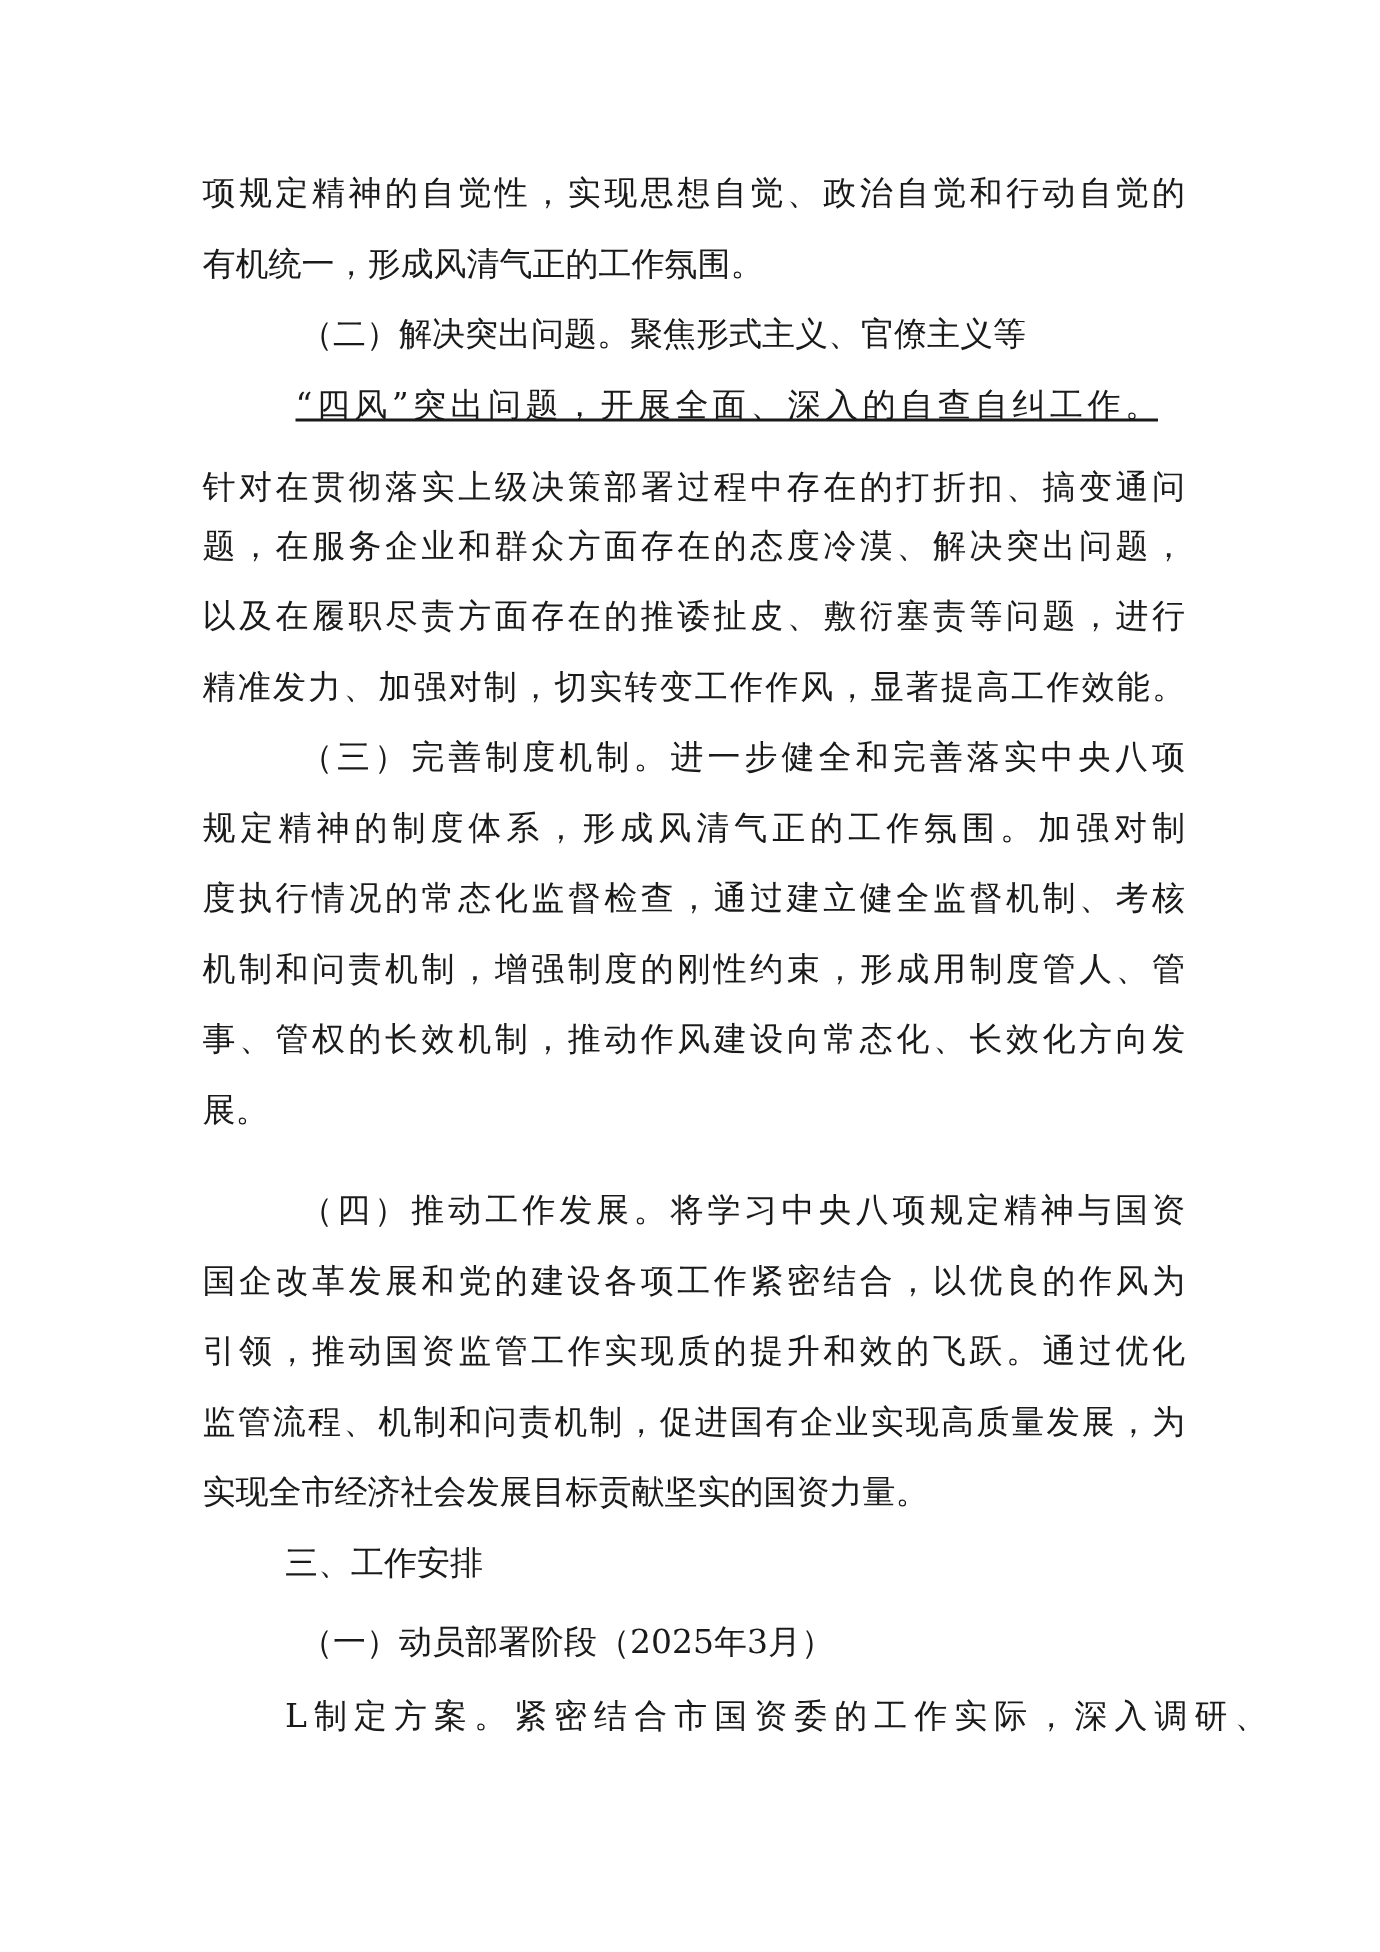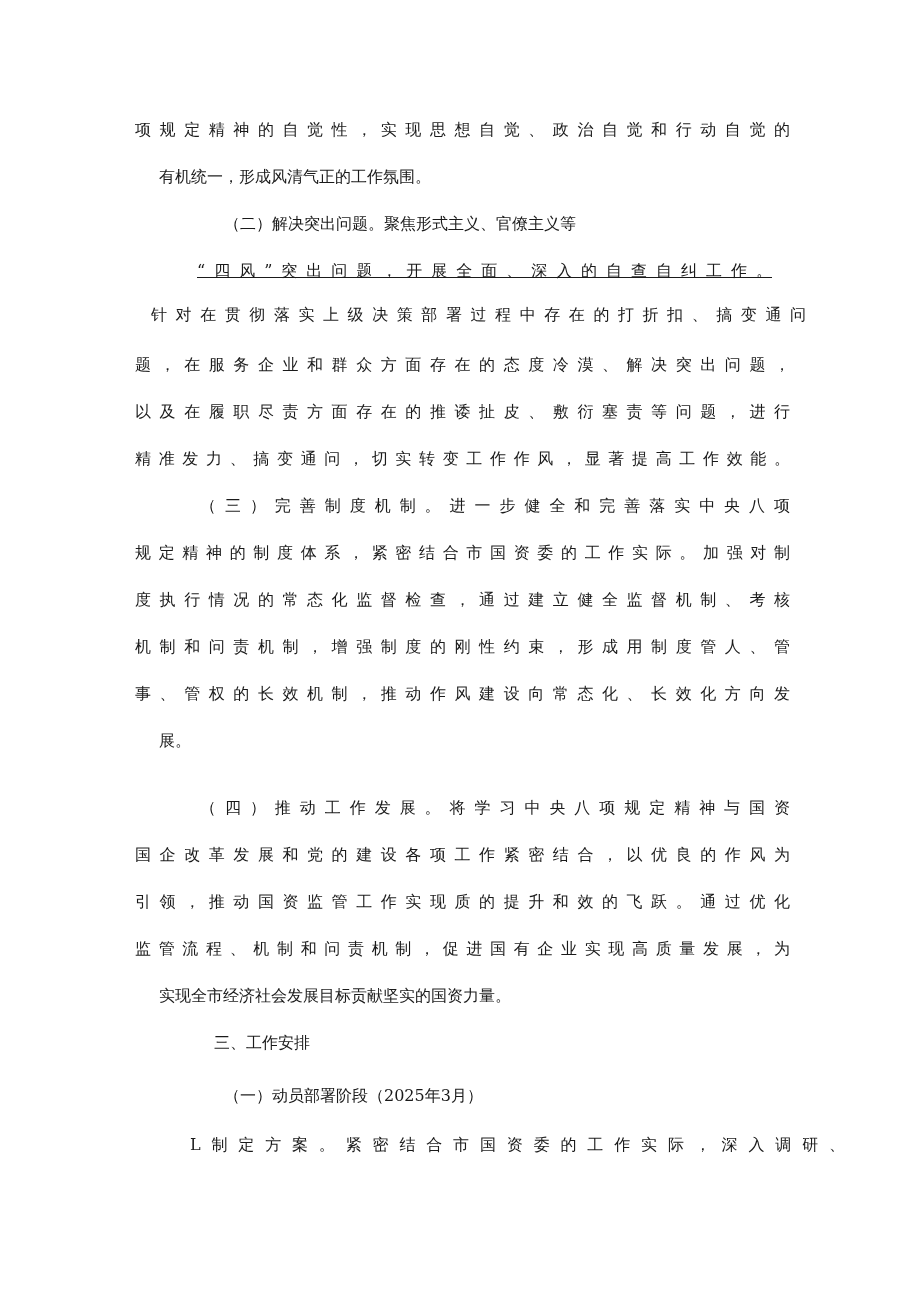--- a/index.html
+++ b/index.html
@@ -1,40 +1,40 @@
 <!DOCTYPE html>
 <html><head>
 <meta charset="utf-8">
 <style>
   html, body { margin:0; padding:0; background:#ffffff; }
   body { width:920px; height:1301px; position:relative; overflow:hidden;
          font-family:"DejaVu Serif","Liberation Serif",serif; color:#1a1a1a; }
   .page { position:absolute; left:0; top:0; width:920px; height:1301px; background:#fff; }
-  .line { position:absolute; left:135px; width:655px; font-size:16px; line-height:30px;
+  .line { position:absolute; left:135px; width:655px; font-size:22px; line-height:30px;
           white-space:nowrap; letter-spacing:0px; text-align:justify; text-align-last:justify; }
-  .line.last { text-align-last:left;margin-left:24px; }
+  .line.last { text-align-last:left; }
   .ind { left:200px; width:590px; }
   .ind2 { left:197px; width:575px;text-decoration:underline; }
   .h3 { left:190px; }
 </style>
 </head>
 <body>
 
 <div class="page">
   <div id="lines">
       <div class="line " style="top: 115px;">项规定精神的自觉性，实现思想自觉、政治自觉和行动自觉的</div>
       <div class="line last" style="top: 162px;">有机统一，形成风清气正的工作氛围。</div>
       <div class="line ind last" style="top: 209px;">（二）解决突出问题。聚焦形式主义、官僚主义等</div>
       <div class="line ind2" style="top: 256px;">“四风”突出问题，开展全面、深入的自查自纠工作。</div>
-      <div class="line " style="top: 300px; margin-left: 16px;">针对在贯彻落实上级决策部署过程中存在的打折扣、搞变通问</div>
+      <div class="line " style="top: 311px;">针对在贯彻落实上级决策部署过程中存在的打折扣、搞变通问</div>
       <div class="line " style="top: 350px;">题，在服务企业和群众方面存在的态度冷漠、解决突出问题，</div>
       <div class="line " style="top: 397px;">以及在履职尽责方面存在的推诿扯皮、敷衍塞责等问题，进行</div>
-      <div class="line " style="top: 444px;">精准发力、搞变通问，切实转变工作作风，显著提高工作效能。</div>
+      <div class="line " style="top: 444px;">精准发力、加强对制，切实转变工作作风，显著提高工作效能。</div>
       <div class="line ind" style="top: 491px;">（三）完善制度机制。进一步健全和完善落实中央八项</div>
-      <div class="line " style="top: 538px;">规定精神的制度体系，紧密结合市国资委的工作实际。加强对制</div>
+      <div class="line " style="top: 538px;">规定精神的制度体系，形成风清气正的工作氛围。加强对制</div>
       <div class="line " style="top: 585px;">度执行情况的常态化监督检查，通过建立健全监督机制、考核</div>
       <div class="line " style="top: 632px;">机制和问责机制，增强制度的刚性约束，形成用制度管人、管</div>
       <div class="line " style="top: 679px;">事、管权的长效机制，推动作风建设向常态化、长效化方向发</div>
       <div class="line last" style="top: 726px;">展。</div>
       <div class="line ind" style="top: 793px;">（四）推动工作发展。将学习中央八项规定精神与国资</div>
       <div class="line " style="top: 840px;">国企改革发展和党的建设各项工作紧密结合，以优良的作风为</div>
       <div class="line " style="top: 887px;">引领，推动国资监管工作实现质的提升和效的飞跃。通过优化</div>
       <div class="line " style="top: 934px;">监管流程、机制和问责机制，促进国有企业实现高质量发展，为</div>
       <div class="line last" style="top: 981px;">实现全市经济社会发展目标贡献坚实的国资力量。</div>
       <div class="line h3 last" style="top: 1028px;">三、工作安排</div>

